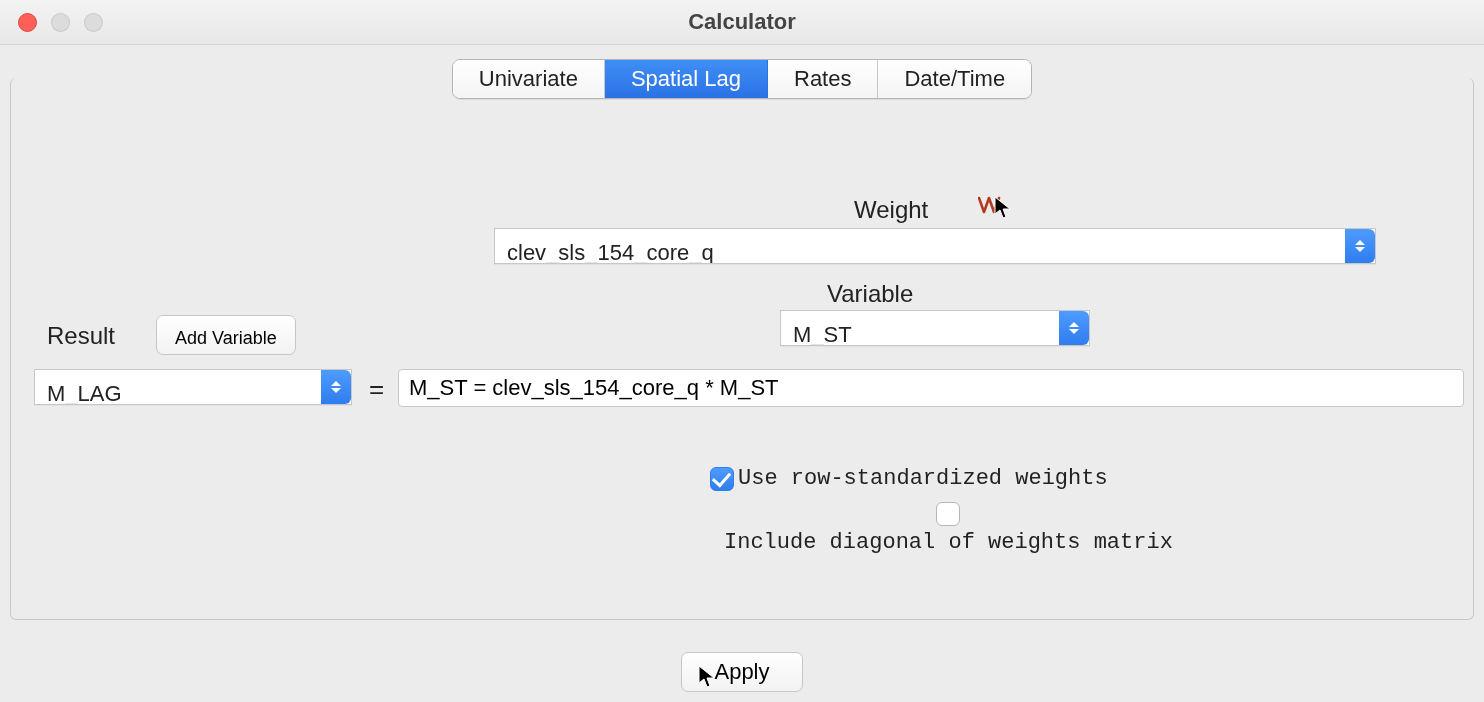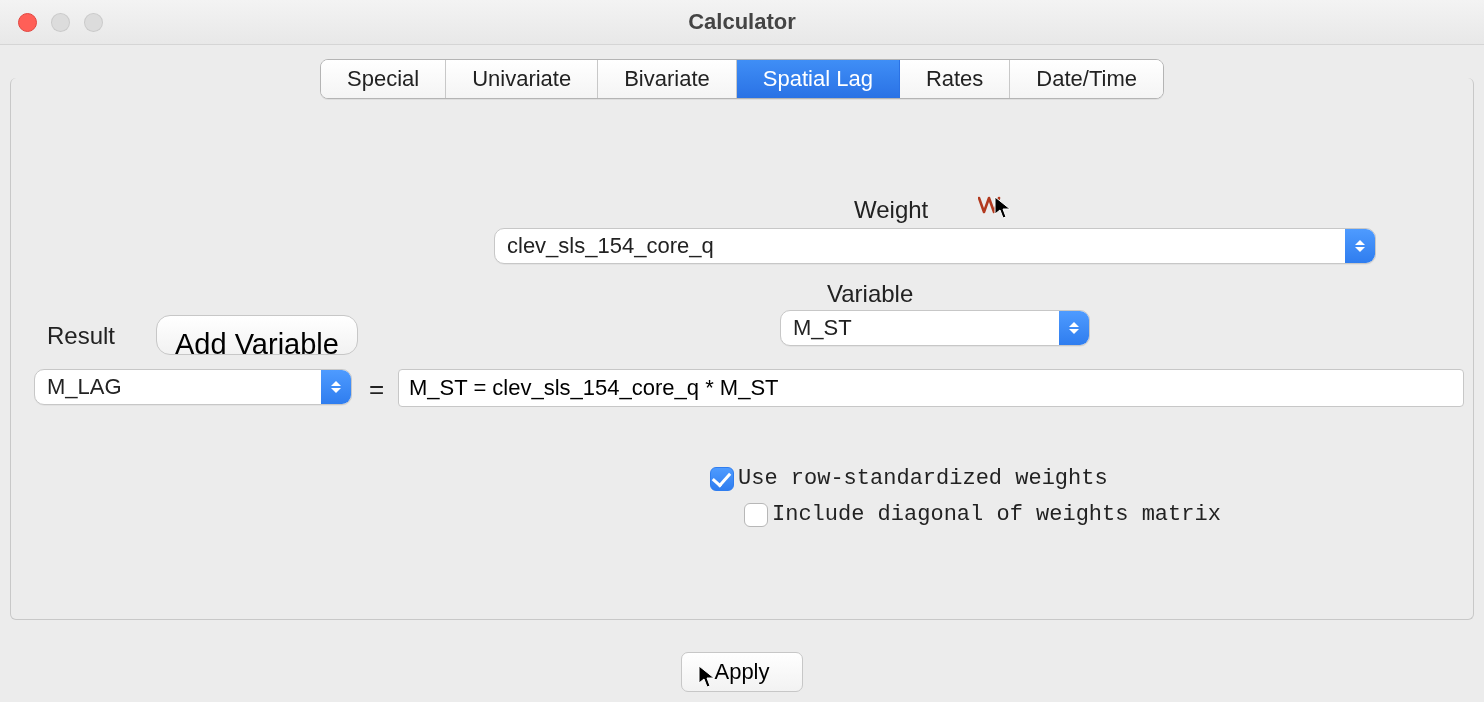--- a/index.html
+++ b/index.html
@@ -83,24 +83,24 @@
     border: 1px solid #c8c8c8;
     border-top: none;
     border-radius: 6px;
   }
 
   
   .sel {
     position: relative;
     background: #fff;
     border: 1px solid #c7c7c7;
-    border-radius: 10px;
+    border-radius: 0;
     height: 36px;
     line-height: 34px;
-    padding: 0 44px 0 12px;
+    padding: 7px 44px 0 12px;
     font-size: 22px;
     overflow: hidden;
     box-shadow: 0 1px 0 rgba(0,0,0,0.04);
   }
   .sel .cap {
     position: absolute;
     right: 0; top: 0; bottom: 0;
     width: 30px;
     background: linear-gradient(#4e9bff, #2f7def);
     border-top-right-radius: 6px;
@@ -160,23 +160,23 @@
     left: 47px;
     font-size: 24px;
   }
   .add-var-btn {
     position: absolute;
     top: 315px;
     left: 156px;
     height: 40px;
     padding: 12px 18px;
     border: 1px solid #c7c7c7;
-    border-radius: 14px;
+    border-radius: 7px;
     background: linear-gradient(#ffffff, #f2f2f2);
-    font-size: 29px;
+    font-size: 18px;
     cursor: default;
   }
   .result-sel {
     position: absolute;
     top: 369px;
     left: 34px;
     width: 318px;
   }
   .equals {
     position: absolute;
@@ -202,21 +202,21 @@
   
   .cb-row {
     position: absolute;
     display: flex;
     align-items: center;
     gap: 4px;
     font-size: 22px;
     font-family: Liberation Mono, monospace;
   }
   .cb-row.row1 { top: 466px; left: 710px; }
-  .cb-row.row2 { top: 502px; left: 744px; }
+  .cb-row.row2 { top: 502px; left: 724px; flex-direction: column; }
   .cb {
     width: 24px; height: 24px;
     border-radius: 6px;
     border: 1px solid #b7b7b7;
     background: #fff;
     position: relative;
     flex-shrink: 0;
   }
   .cb.checked {
     background: linear-gradient(#4e9bff, #2f7def);
@@ -268,23 +268,21 @@
   <div class="traffic-lights">
     <div class="dot red"></div>
     <div class="dot gray"></div>
     <div class="dot gray"></div>
   </div>
   <div class="title-text">Calculator</div>
 </div>
 
 <div class="tabs-wrap">
   <div class="tabs">
-    <div class="tab">Special</div>
     <div class="tab">Univariate</div>
-    <div class="tab">Bivariate</div>
     <div class="tab active">Spatial Lag</div>
     <div class="tab">Rates</div>
     <div class="tab">Date/Time</div>
   </div>
 </div>
 
 <div class="group"></div>
 
 <div class="weight-label">Weight</div>
 <div class="weight-icon">

